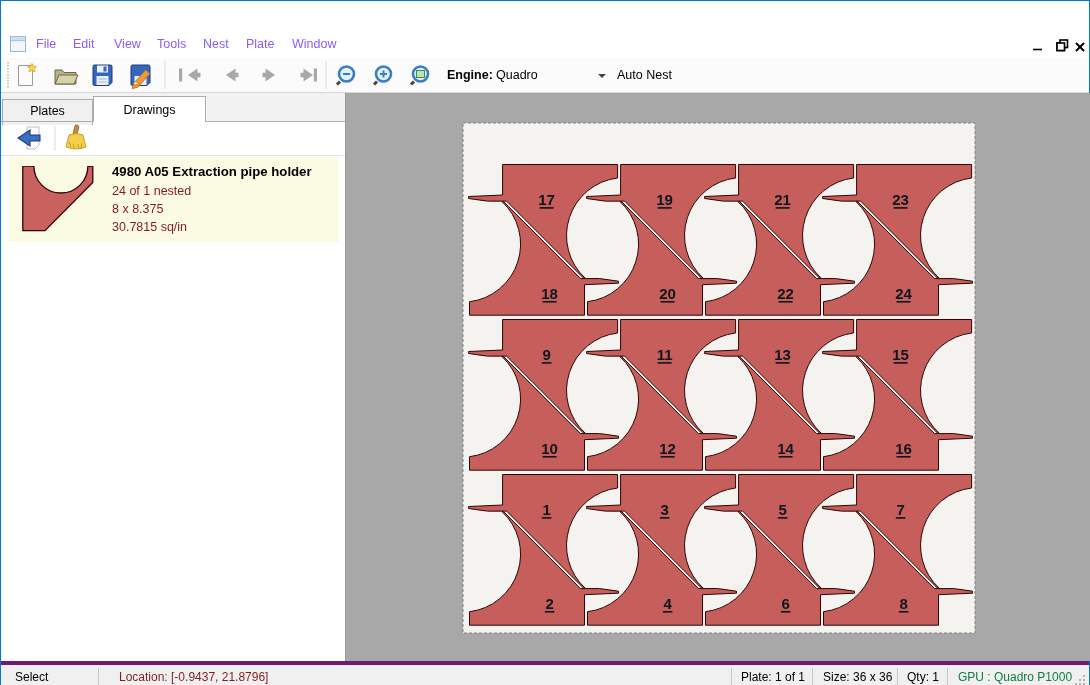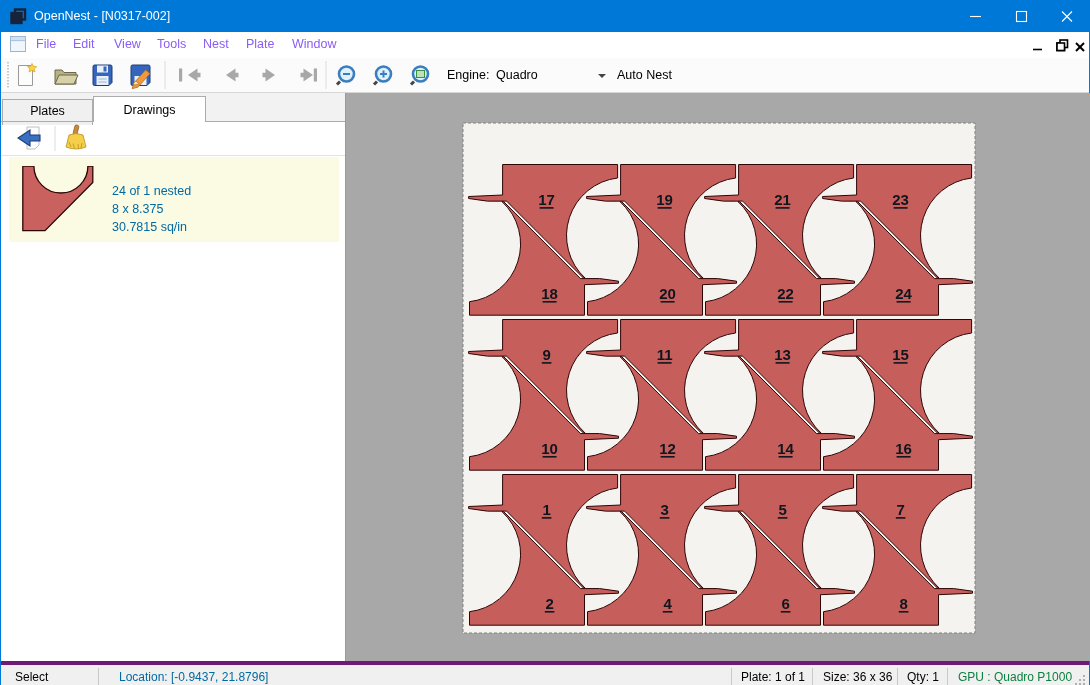--- a/index.html
+++ b/index.html
@@ -9,40 +9,25 @@
 #menubar{left:0;top:31px;width:100%;height:26px;background:#fff;color:#8b5cf6;font-size:12.5px}
 .menu{top:5px}
 #toolbar{left:0;top:57px;width:100%;height:35px;background:#fbfbfb;border-bottom:1px solid #d7d7d7}
 #tablands{left:0;top:92px;width:345px;height:568px;background:#fff}
 #canvas{left:345px;top:92px;width:745px;height:568px;background:#a8a8a8}
 #statusbar{left:0;top:660px;width:100%;height:24px;background:#f0f0f0;border-top:4px solid #701a75;font-size:12px}
 .ssep{top:3px;width:1px;height:17px;background:#c8c8c8}
 .stxt{top:4.5px}
 #panelborder{left:344px;top:92px;width:1px;height:568px;background:#9a9a9a}
 .tab{font-size:12.5px;text-align:center}
-.gray{color:#0369a1}
+.gray{color:#7f1d1d}
 svg{display:block}
 </style></head><body>
 <div id="win">
 
-  <div class="abs" id="titlebar">
-    <svg class="abs" style="left:9px;top:7px" width="18" height="18" viewBox="0 0 18 18">
-      <rect x="5" y="1.5" width="10" height="10" fill="none" stroke="#17233a" stroke-width="2.4"></rect>
-      <rect x="1.5" y="5" width="10" height="10" fill="#17233a" stroke="#17233a" stroke-width="2.4"></rect>
-    </svg>
-    <span class="abs" id="title">OpenNest - [N0317-002]</span>
-    <svg class="abs" style="left:952px;top:0" width="138" height="31" viewBox="0 0 138 31">
-      <g stroke="#fff" stroke-width="1.1" fill="none">
-        <line x1="17" y1="15.5" x2="28" y2="15.5"></line>
-        <rect x="63.5" y="10.5" width="10" height="10"></rect>
-        <line x1="109" y1="10.5" x2="119" y2="20.5"></line>
-        <line x1="119" y1="10.5" x2="109" y2="20.5"></line>
-      </g>
-    </svg>
-  </div>
 
   <div class="abs" id="menubar">
     <svg class="abs" style="left:9px;top:4px" width="17" height="17" viewBox="0 0 17 17">
       <rect x="0.5" y="0.5" width="15" height="15" fill="#f0f6fc" stroke="#9ab6d3"></rect>
       <rect x="0.5" y="0.5" width="15" height="4.2" fill="#cfe1f2" stroke="#9ab6d3" stroke-width="0.8"></rect>
     </svg>
     <span class="abs menu" style="left:35px">File</span>
     <span class="abs menu" style="left:72px">Edit</span>
     <span class="abs menu" style="left:113px">View</span>
     <span class="abs menu" style="left:156px">Tools</span>
@@ -115,21 +100,21 @@
           <line x1="7" y1="9" x2="14" y2="9" stroke="#3a7ebf" stroke-width="2"></line>
           <line x1="10.5" y1="5.5" x2="10.5" y2="12.5" stroke="#3a7ebf" stroke-width="2"></line>
         </g>
         <g transform="translate(409,7)">
           <circle cx="10.5" cy="9" r="7.5" fill="#dff0fb" stroke="#3a7ebf" stroke-width="2.6"></circle>
           <line x1="4" y1="16.5" x2="1" y2="19.5" stroke="#444" stroke-width="3"></line>
           <rect x="6.5" y="5.5" width="8" height="7" fill="#bfe0bf" stroke="#3f8f3f"></rect>
         </g>
       </g>
     </svg>
-    <span class="abs" style="left:446px;top:10px;font-weight:normal;font-size:12.5px">Engine:</span>
+    <span class="abs" style="left:446px;top:10px;font-weight:bold;font-size:12.5px">Engine:</span>
     <span class="abs" style="left:495px;top:10px;font-size:12.5px">Quadro</span>
     <svg class="abs" style="left:595px;top:14px" width="12" height="8">
         <path d="M2,2 l4,4 4,-4 z" fill="#444"></path>
       </svg>
     <span class="abs" style="left:616px;top:10px;font-size:12.5px">Auto Nest</span>
   </div>
 
   <div class="abs" id="tablands">
     <div class="abs" style="left:0;top:0;width:345px;height:28px;background:#f2f2f2"></div>
     <div class="abs tab" style="left:1px;top:6px;width:91px;height:26px;background:#f0f0f0;border:1px solid #acacac;border-bottom:none;padding-top:4px">Plates</div>
@@ -148,20 +133,21 @@
         <path d="M6,10 q7,-3 14,0 l3,12 q-10,4 -20,0 z" fill="#f5ce4a" stroke="#b8901e" stroke-width="0.8"></path>
         <path d="M6,17 l2,5 M10,18.5 l1.5,5 M15,19 l0.5,5 M19,18 l-1,5" stroke="#b8901e" stroke-width="0.8" fill="none"></path>
       </g>
     </svg>
     <div class="abs" style="left:0;top:62px;width:345px;height:1px;background:#e4e4e4"></div>
 
     <div class="abs" style="left:8px;top:64px;width:330px;height:85px;background:#fbfbe4"></div>
     <svg style="position:absolute;left:0;top:73px" width="110" height="66" viewBox="0 165 110 66">
  <path d="M21.8,165 L32.9,165 A27,27 0 0 0 86.9,165 L91.8,165 L91.8,181.5 L44,229.7 L21.8,229.7 Z" fill="#c9625e" stroke="#2d0506" stroke-width="1.3"></path>
 </svg>
+    <span class="abs" style="left:111px;top:71px;font-weight:bold;font-size:13.2px">4980 A05 Extraction pipe holder</span>
     <span class="abs gray" style="left:111px;top:91px;font-size:12.5px">24 of 1 nested</span>
     <span class="abs gray" style="left:111px;top:109px;font-size:12.5px">8 x 8.375</span>
     <span class="abs gray" style="left:111px;top:127px;font-size:12.5px">30.7815 sq/in</span>
   </div>
 
   <div class="abs" id="canvas"></div>
   <div class="abs" id="panelborder"></div>
   <svg style="position:absolute;left:345px;top:97px" width="745" height="563" viewBox="345 97 745 563" font-family="'Liberation Sans',sans-serif">
  <rect x="462" y="122" width="512" height="510" fill="#f4f3f0" stroke="#818181" stroke-width="1" stroke-dasharray="3,2"></rect>
  <defs>

